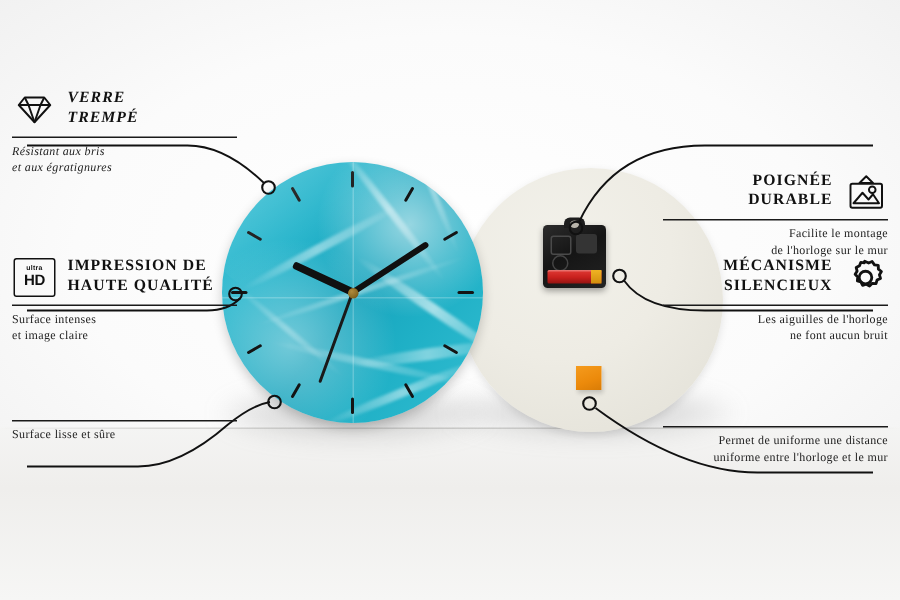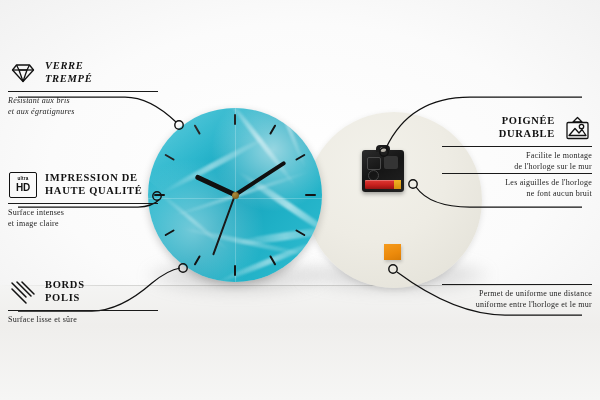--- a/index.html
+++ b/index.html
@@ -434,36 +434,20 @@
       </span>
     </div>
     <div class="feat-rule"></div>
     <div class="feat-desc">
       <span>Surface intenses</span><br>
       <span>et image claire</span>
     </div>
   </div>
 
   <div class="feature left" id="feature-bords-polis">
-    <div class="feat-head">
-      <span class="feat-icon">
-        <svg width="26" height="24" viewBox="0 0 26 24">
-          <g fill="none" stroke="#111" stroke-width="1.5" stroke-linecap="round">
-            <path d="M2,3 L16,17"></path>
-            <path d="M2,9 L16,23"></path>
-            <path d="M7,2 L21,16"></path>
-            <path d="M12,2 L24,14"></path>
-          </g>
-        </svg>
-      </span>
-      <span class="feat-title">
-        <span>BORDS</span><br>
-        <span>POLIS</span>
-      </span>
-    </div>
     <div class="feat-rule"></div>
     <div class="feat-desc">
       <span>Surface lisse et sûre</span>
     </div>
   </div>
 
   <div class="feature right" id="feature-poignee-durable">
     <div class="feat-head">
       <span class="feat-icon">
         <svg width="27" height="25" viewBox="0 0 27 25">
@@ -481,20 +465,34 @@
       </span>
     </div>
     <div class="feat-rule"></div>
     <div class="feat-desc">
       <span>Facilite le montage</span><br>
       <span>de l'horloge sur le mur</span>
     </div>
   </div>
 
   <div class="feature right" id="feature-mecanisme-silencieux">
+    <div class="feat-head">
+      <span class="feat-icon">
+        <svg width="26" height="26" viewBox="0 0 26 26">
+          <g fill="none" stroke="#111" stroke-width="1.9" stroke-linejoin="round">
+            <path d="M13,2.2 l2.6,1.1 2.3,-1.0 1.6,2.3 2.5,0.3 0.1,2.5 2.0,1.6 -1.3,2.2 0.7,2.4 -2.3,1.1 -0.7,2.4 -2.5,-0.2 -1.8,1.8 -2.2,-1.2 -2.4,0.7 -1.1,-2.2 -2.4,-0.8 0.2,-2.5 -1.7,-1.8 1.3,-2.1 -0.6,-2.4 2.2,-1.2 0.9,-2.3 2.4,0.3 Z" transform="translate(-0.5,0)"></path>
+            <circle cx="13" cy="13" r="4.2"></circle>
+          </g>
+        </svg>
+      </span>
+      <span class="feat-title">
+        <span>MÉCANISME</span><br>
+        <span>SILENCIEUX</span>
+      </span>
+    </div>
     <div class="feat-rule"></div>
     <div class="feat-desc">
       <span>Les aiguilles de l'horloge</span><br>
       <span>ne font aucun bruit</span>
     </div>
   </div>
 
   <div class="feature right" id="feature-entretoise-mousse">
     <div class="feat-rule"></div>
     <div class="feat-desc">

